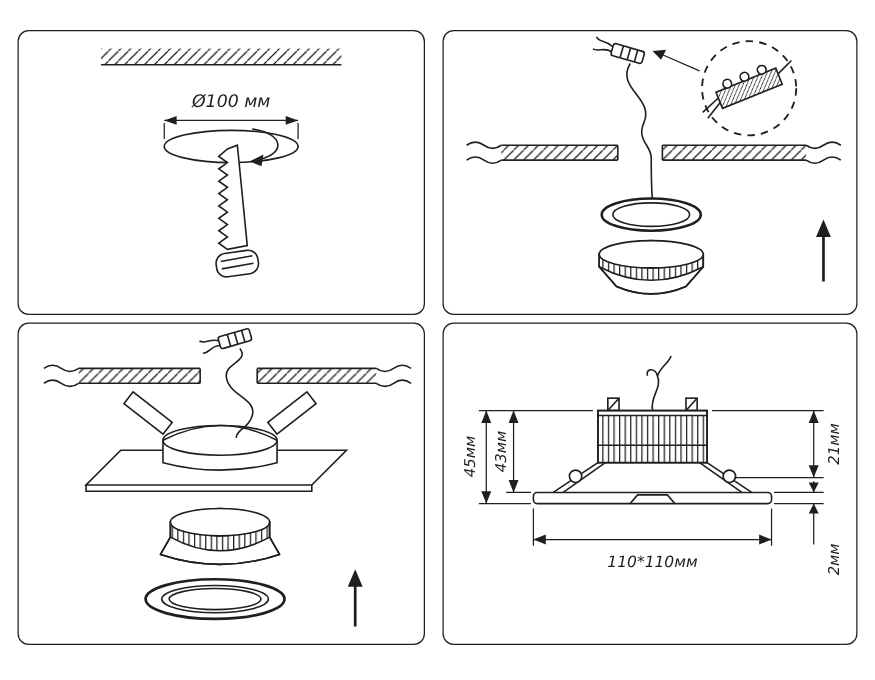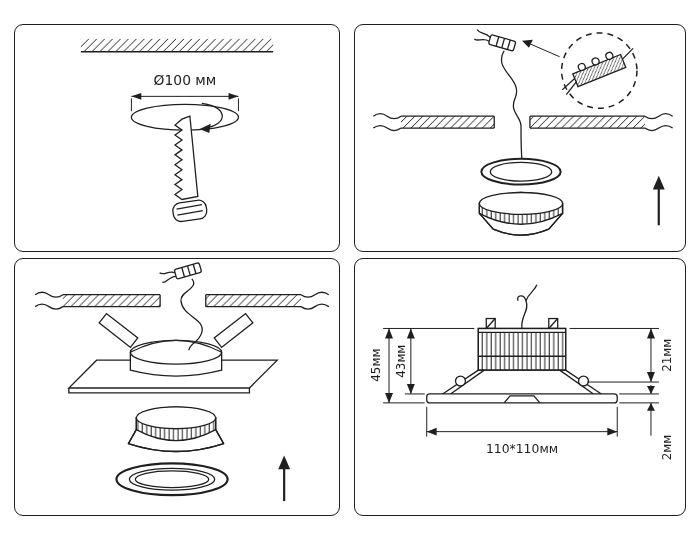--- a/index.html
+++ b/index.html
@@ -1,16 +1,16 @@
 <!DOCTYPE html>
 <html><head>
 <meta charset="utf-8">
 <style>
   html,body{margin:0;padding:0;background:#ffffff;}
-  #stage{position:relative;width:700px;height:544px;background:#ffffff;font-family:"DejaVu Sans",sans-serif;}
+  #stage{position:relative;width:700px;height:544px;background:#ffffff;font-family:"DejaVu Sans",sans-serif;font-style:italic;}
   .panel{position:absolute;border:1.5px solid #1f1f1f;border-radius:9px;background:#ffffff;box-sizing:border-box;}
   .panel svg{display:block;width:100%;height:100%;}
   .panel text{fill:#1f1f1f;stroke:none;font-family:"DejaVu Sans",sans-serif;}
   .ah{fill:#1f1f1f;stroke:none;}
   .wf{fill:#ffffff;}
   .thin{stroke-width:1;}
 </style>
 </head>
 <body>
 

